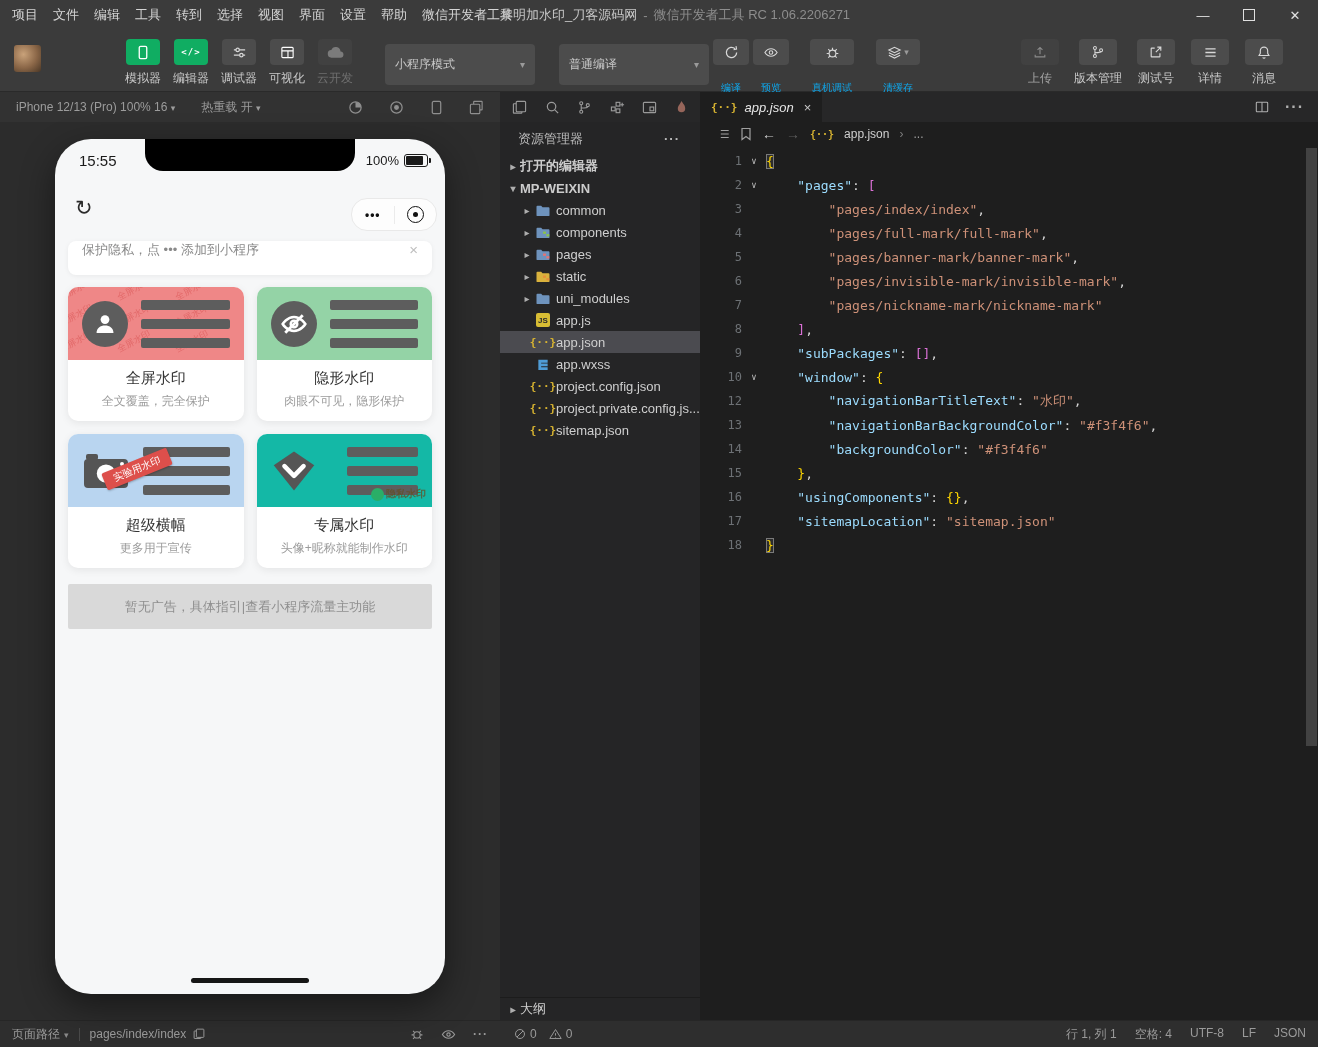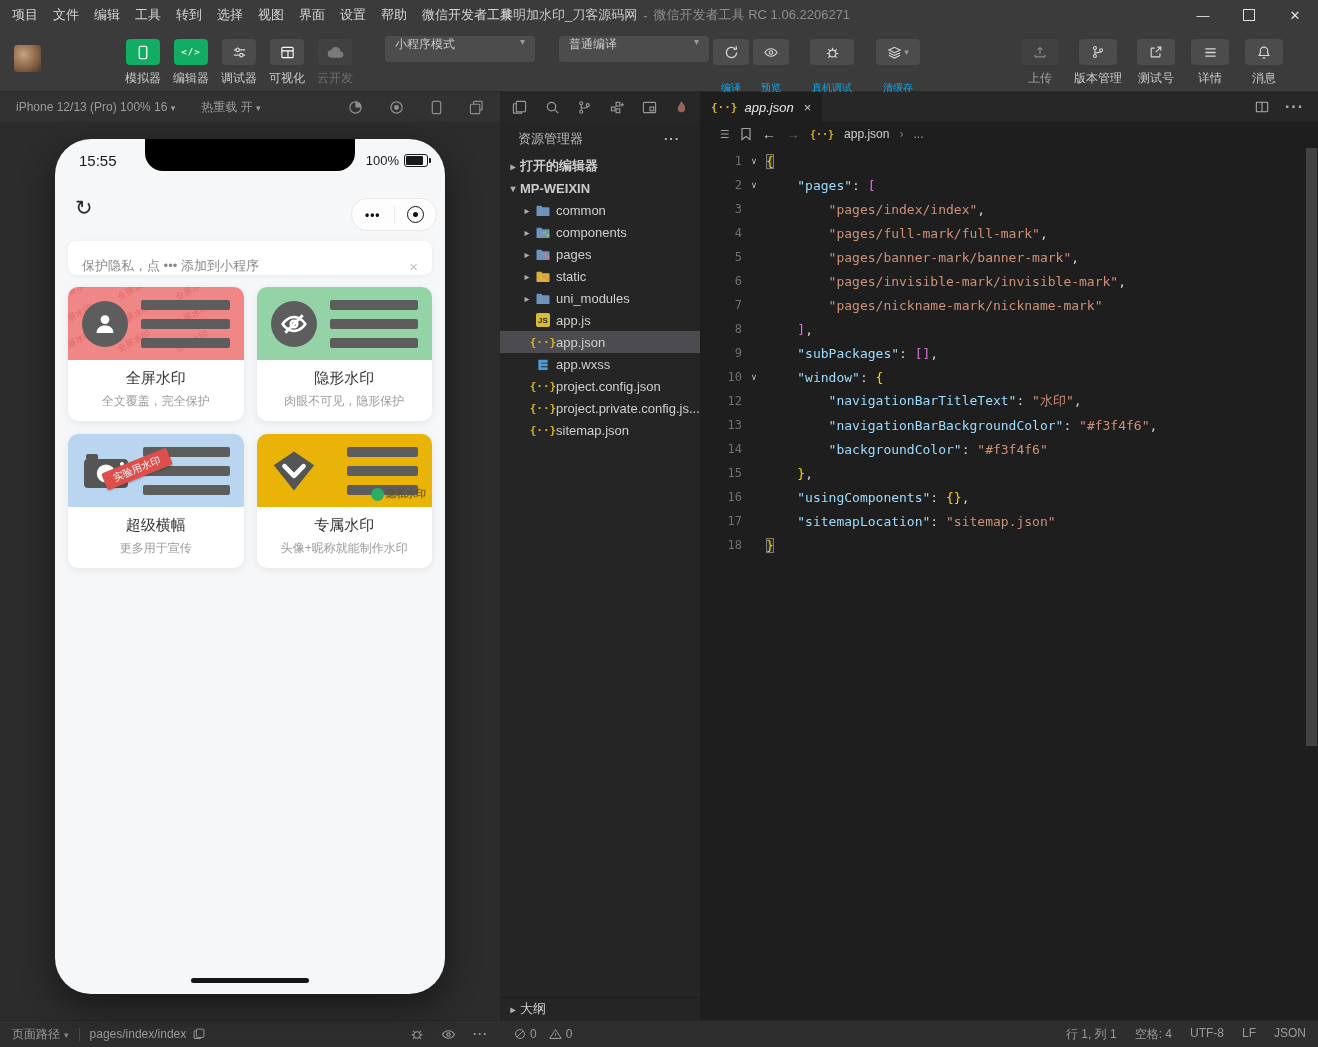--- a/index.html
+++ b/index.html
@@ -19,22 +19,22 @@
   #toolbar{height:62px;background:#3b3b3b;display:flex;align-items:flex-start;border-bottom:1px solid #2a2a2a;box-sizing:border-box}
   #avatar{width:27px;height:27px;border-radius:3px;margin:15px 0 0 14px;flex:none;
           background:radial-gradient(circle at 35% 35%,#c9a27a,#8a6647 55%,#4a3726)}
   #left-btns{display:flex;margin-left:78px}
   .tbtn{display:flex;flex-direction:column;align-items:center;width:48px;margin-top:9px}
   .tbox{width:34px;height:26px;border-radius:4px;background:#4c4c4c;display:flex;align-items:center;justify-content:center}
   .tbtn.active .tbox{background:#10ad62}
   .tbtn.disabled .tbox{background:#414141}
   .tlbl{font-size:12px;color:#c9c9c9;margin-top:5px;white-space:nowrap}
   .tbtn.disabled .tlbl{color:#6f6f6f}
-  .dd{height:26px;background:#4c4c4c;border-radius:4px;color:#c9c9c9;font-size:12px;display:flex;
-      padding:0 10px;margin-top:6px;box-sizing:border-box}
+  .dd{height:41px;background:#4c4c4c;border-radius:4px;color:#c9c9c9;font-size:12px;display:flex;
+      align-items:center;padding:0 10px;margin-top:14px;box-sizing:border-box}
   .dd .caret{margin-left:auto;color:#9a9a9a;font-size:10px}
   #dd-mode{width:150px;margin-left:26px}
   #dd-compile{width:150px;margin-left:24px}
   #mid-btns{display:flex;margin-left:2px}
   .mbtn{display:flex;flex-direction:column;align-items:center;width:40px;margin-top:9px}
   .mbox{width:36px;height:26px;border-radius:4px;background:#4c4c4c;display:flex;align-items:center;justify-content:center}
   .mlbl{font-size:10px;color:#0ea5e9;margin-top:16px;white-space:nowrap}
   .wide{width:58px}
   #right-btns{margin-left:auto;display:flex;margin-right:34px}
   .rbtn{display:flex;flex-direction:column;align-items:center;margin-left:14px;margin-top:9px;min-width:40px}
@@ -59,21 +59,21 @@
   .batt-nub{width:2px;height:5px;background:#1a1a1a;border-radius:0 1px 1px 0;margin-left:1px}
   .reload{position:absolute;left:20px;top:58px;font-size:21px;color:#2b2b2b;line-height:1}
   .capsule{position:absolute;right:8px;top:59px;width:84px;height:31px;border:1px solid #e9e9e9;border-radius:16px;
            background:#fdfdfd;display:flex;align-items:center}
   .caps-dots{flex:1;text-align:center;color:#111;font-size:12px;letter-spacing:1px;font-weight:bold}
   .caps-div{width:1px;height:18px;background:#ebebeb}
   .caps-target{flex:1;display:flex;align-items:center;justify-content:center}
   .tgt-o{width:15px;height:15px;border:1.6px solid #111;border-radius:50%;display:flex;align-items:center;justify-content:center}
   .tgt-i{width:5px;height:5px;background:#111;border-radius:50%}
   .banner{position:absolute;left:13px;top:102px;width:364px;height:34px;background:#fff;border-radius:8px;
-          box-shadow:0 1px 5px rgba(0,0,0,.06);display:flex;align-items:flex-end;padding:0 14px;box-sizing:border-box;
+          box-shadow:0 1px 5px rgba(0,0,0,.06);display:flex;align-items:flex-start;padding:0 14px;box-sizing:border-box;
           font-size:13px;color:#8a8a8a}
   .banner .x{margin-left:auto;color:#bfbfbf;font-size:15px}
   #cards{position:absolute;left:13px;top:148px;width:364px;display:grid;grid-template-columns:1fr 1fr;gap:13px}
   .card{background:#fff;border-radius:10px;box-shadow:0 2px 9px rgba(0,0,0,.08);overflow:hidden;height:134px}
   .card-img{height:73px;display:flex;align-items:center;gap:13px;padding:0 14px;position:relative;overflow:hidden}
   .icon-circle{width:46px;height:46px;border-radius:50%;background:#5d5d5d;flex:none;display:flex;align-items:center;justify-content:center;position:relative;z-index:2}
   .plain-ic{flex:none;display:flex;align-items:center;justify-content:center;position:relative;z-index:2}
   .bars{flex:1;display:flex;flex-direction:column;gap:9px;position:relative;z-index:2}
   .bar{height:10px;background:#5d5d5d;border-radius:2px}
   .card-title{font-size:15px;color:#333;text-align:center;margin-top:9px}
@@ -439,41 +439,42 @@
                   <div class="bar"></div>
                   <div class="bar"></div>
                   <div class="bar"></div>
                 </div>
                 <span class="ribbon">实验用水印</span>
               </div>
               <div class="card-title">超级横幅</div>
               <div class="card-sub">更多用于宣传</div>
             </div>
             <div class="card">
-              <div class="card-img" style="background: #eab308; gap: 30px;">
+              <div class="card-img" style="background: #14b8a6; gap: 30px;">
                 <span class="plain-ic">
                   <svg width="46" height="42" viewBox="0 0 24 22">
                     <path d="M12 .8 22.6 8 12 21.2 1.4 8z" fill="#555"></path>
                     <path d="M7 8.5 12 13.5 17 8.5" fill="none" stroke="#fff" stroke-width="2.4" stroke-linecap="round" stroke-linejoin="round"></path>
                   </svg>
                 </span>
                 <div class="bars">
                   <div class="bar"></div>
                   <div class="bar"></div>
                   <div class="bar"></div>
                 </div>
                 <span class="tag">
                   <span class="tag-dot"></span>
                   <span class="tag-txt">隐私水印</span>
                 </span>
               </div>
               <div class="card-title">专属水印</div>
               <div class="card-sub">头像+昵称就能制作水印</div>
             </div>
           </div>
+        <div id="ad">暂无广告，具体指引|查看小程序流量主功能</div>
         <div class="home-bar"></div>
       </div>
     </div>
 
     <div id="right-side">
       <div id="tabstrip">
         <div id="strip-icons">
           <span class="icon">
               <svg width="15" height="15" viewBox="0 0 16 16" fill="none" stroke="#9a9a9a" stroke-width="1.2">
                 <rect x="4.5" y="1.5" width="10" height="11" rx="1"></rect>

